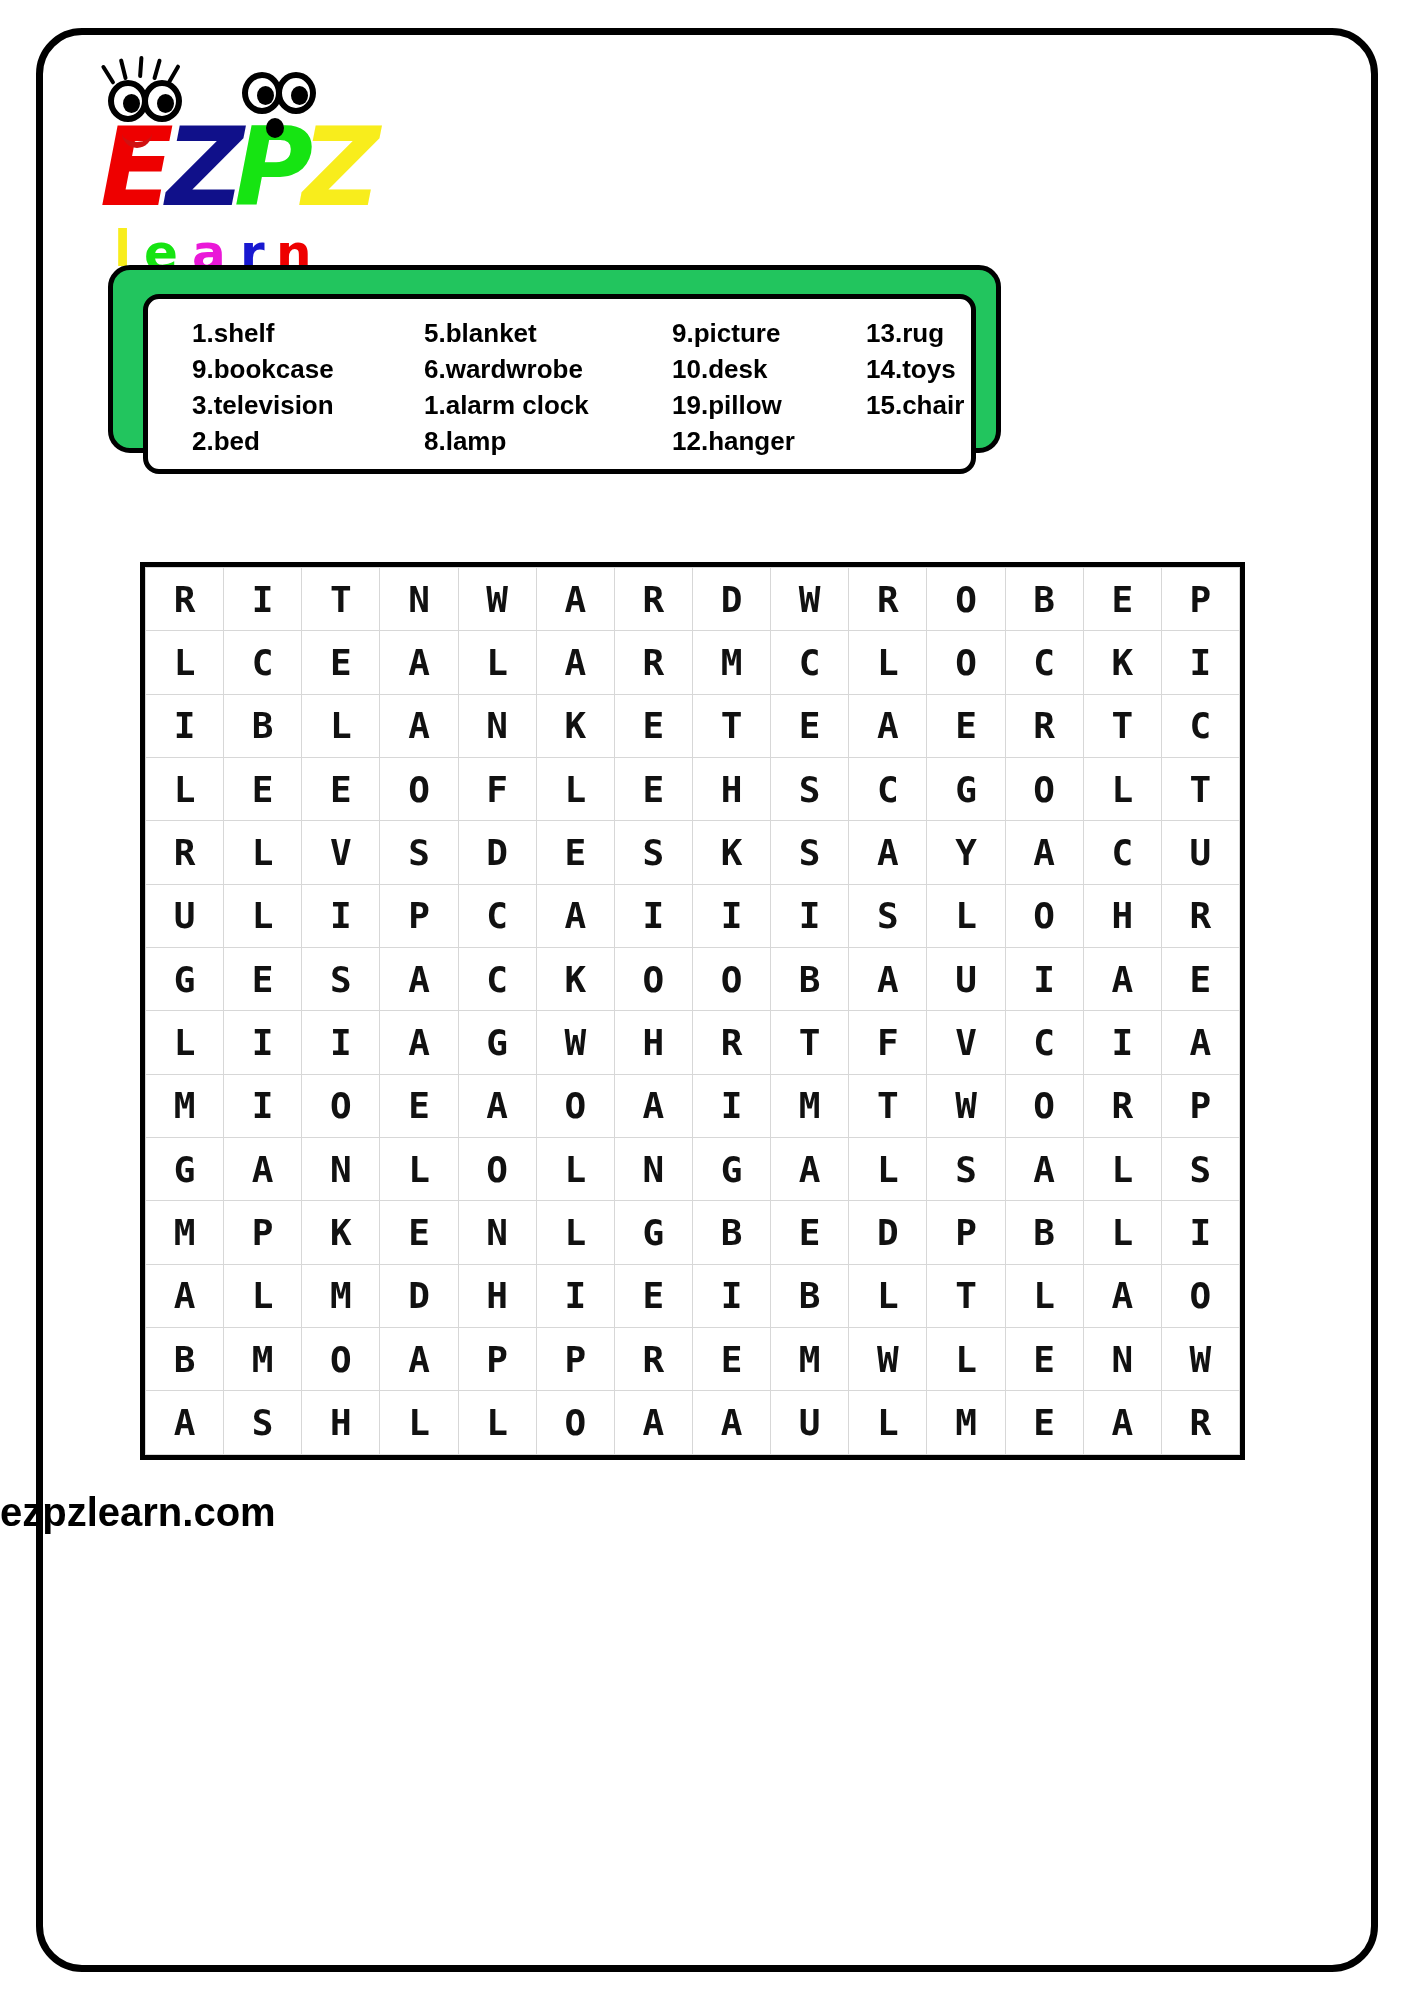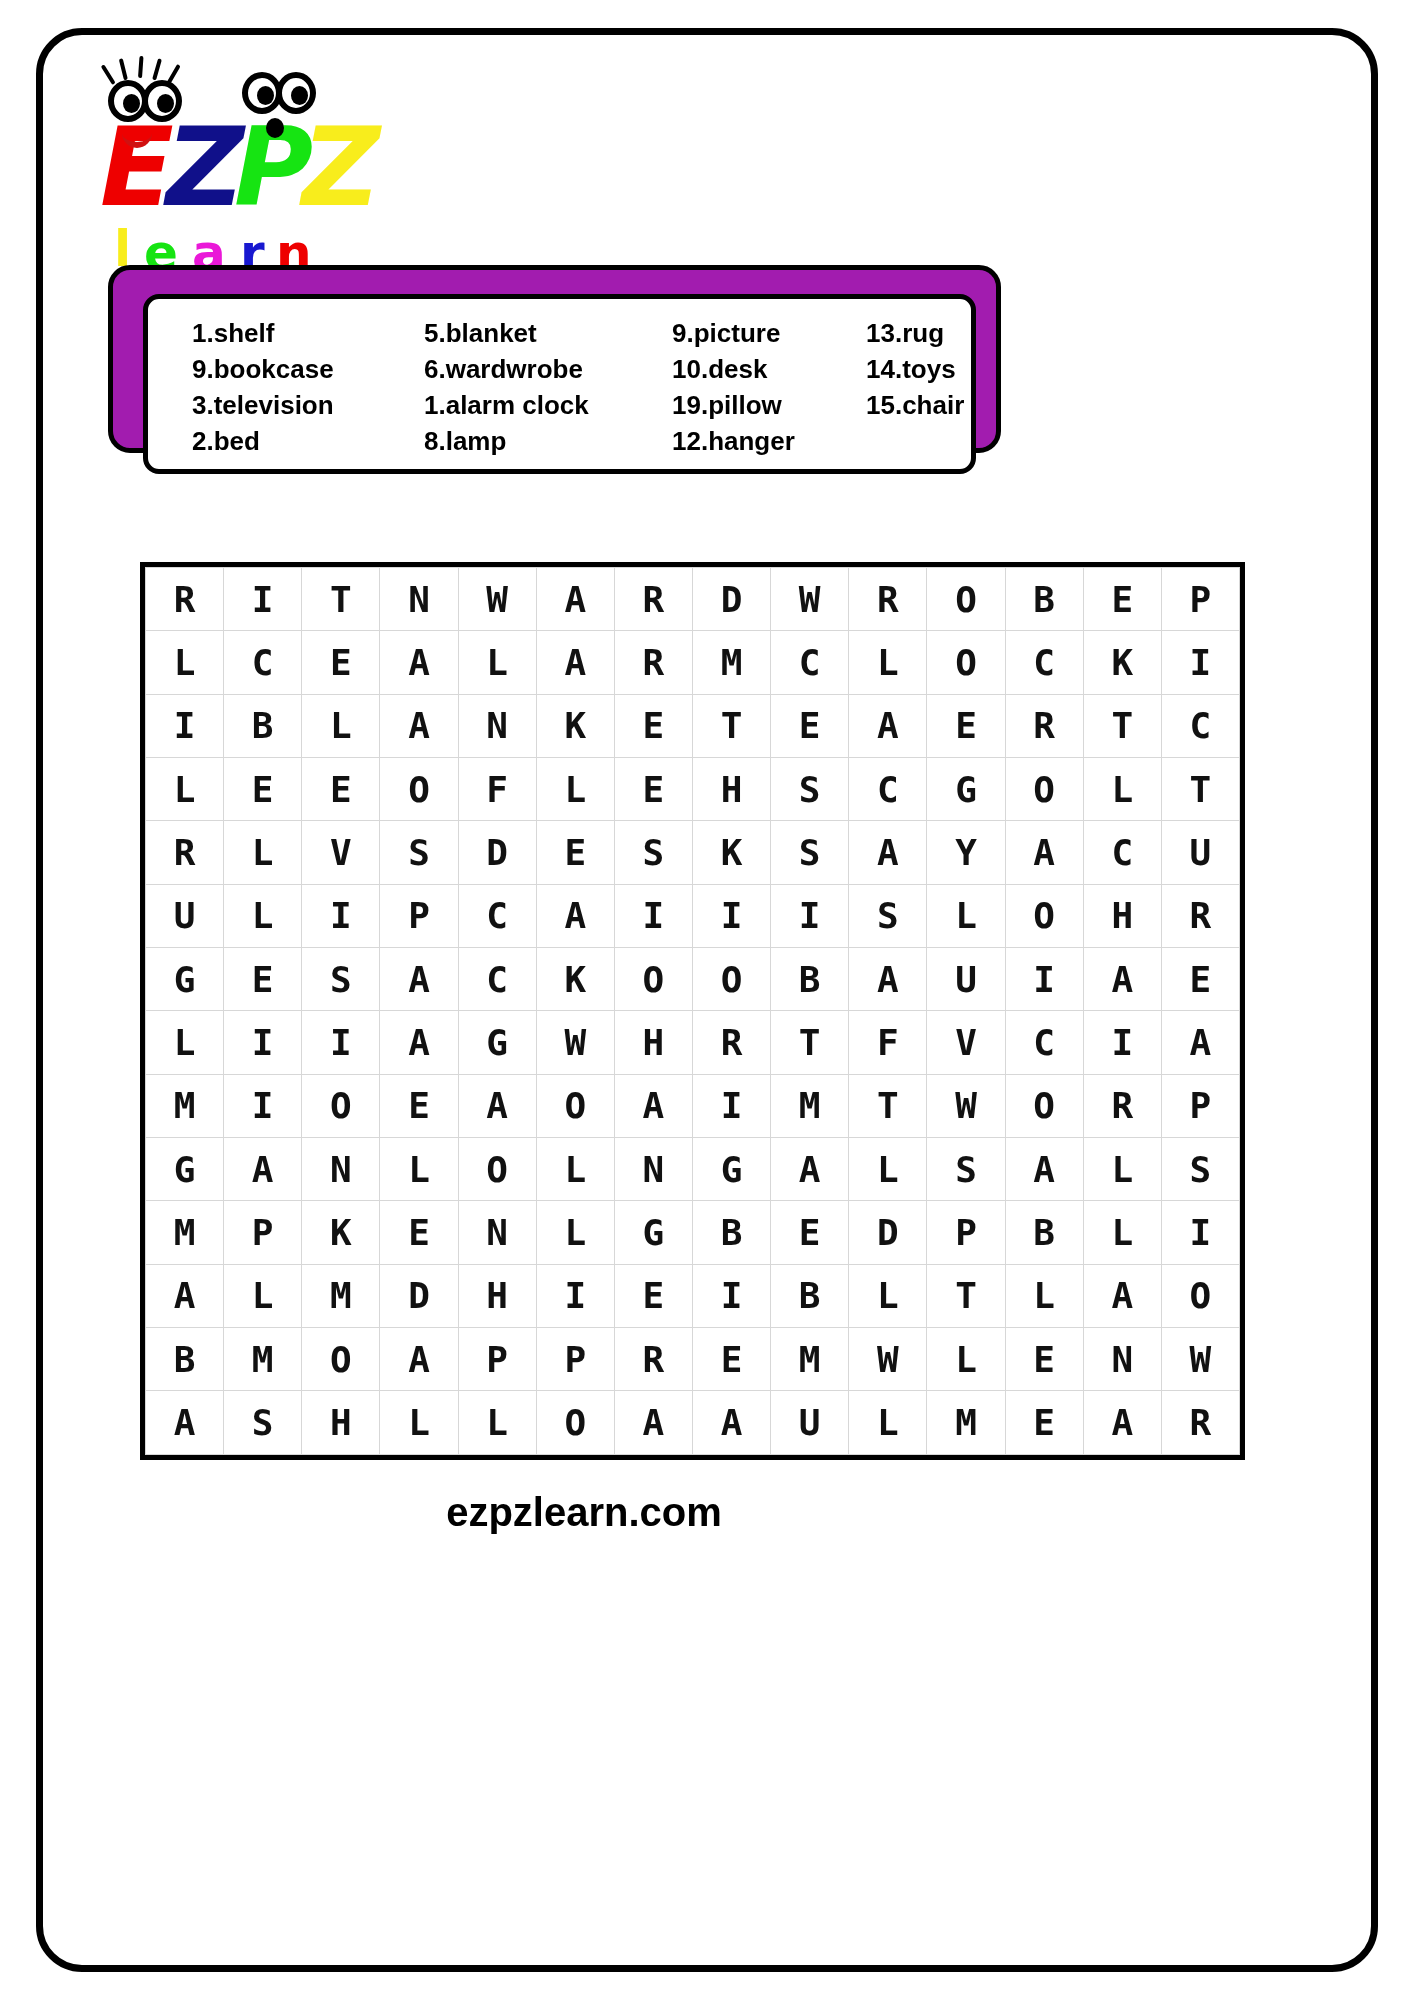--- a/index.html
+++ b/index.html
@@ -167,21 +167,21 @@
   
   #wordlist-outer {
     position: absolute;
     left: 108px;
     top: 265px;
     width: 893px;
     height: 188px;
     border: 5px solid #000000;
     border-radius: 22px;
     box-sizing: border-box;
-    background: #a21caf;
+    background: #22c55e;
   }
   #wordlist-inner {
     position: absolute;
     left: 30px;
     top: 24px;
     width: 833px;
     height: 180px;
     border: 5px solid #000000;
     border-radius: 16px;
     box-sizing: border-box;
@@ -237,21 +237,20 @@
     color: #111111;
     padding: 0;
   }
 
   
   #footer {
     position: absolute;
     left: 0;
     top: 1490px;
     width: 1168px;
-    text-align: center;
     font-family: "Liberation Sans", sans-serif;
     font-weight: 700;
     font-size: 40px;
     color: #000000;
   }
 </style>
 </head>
 <body>
 
 <div id="page">

